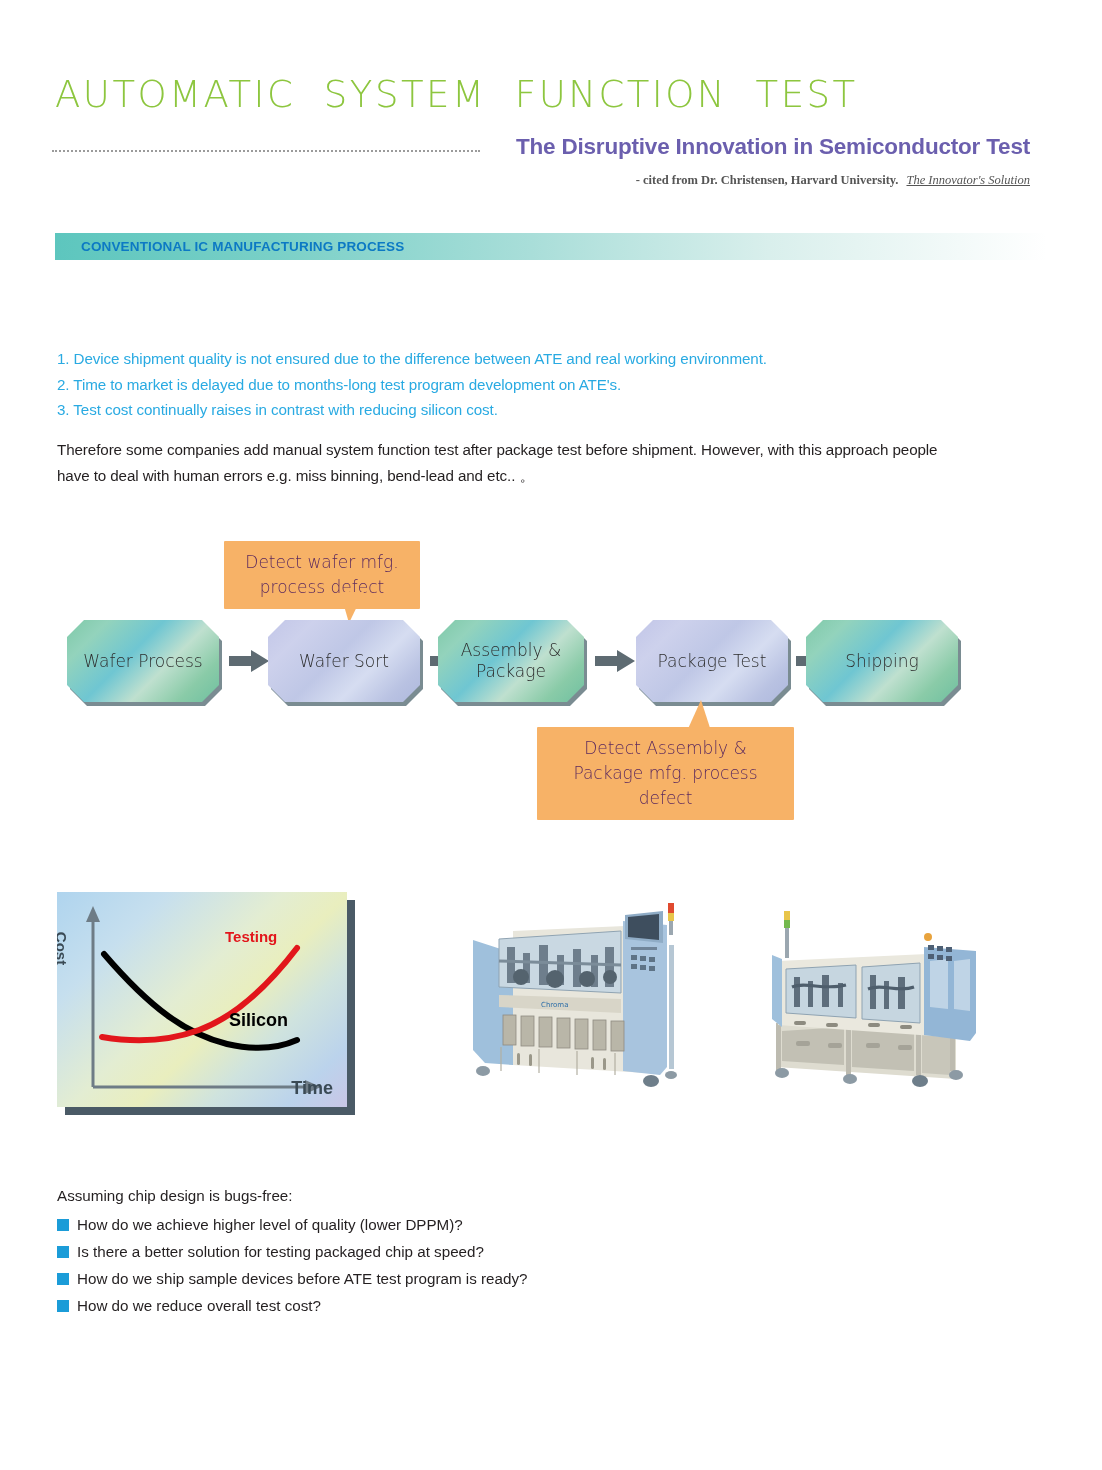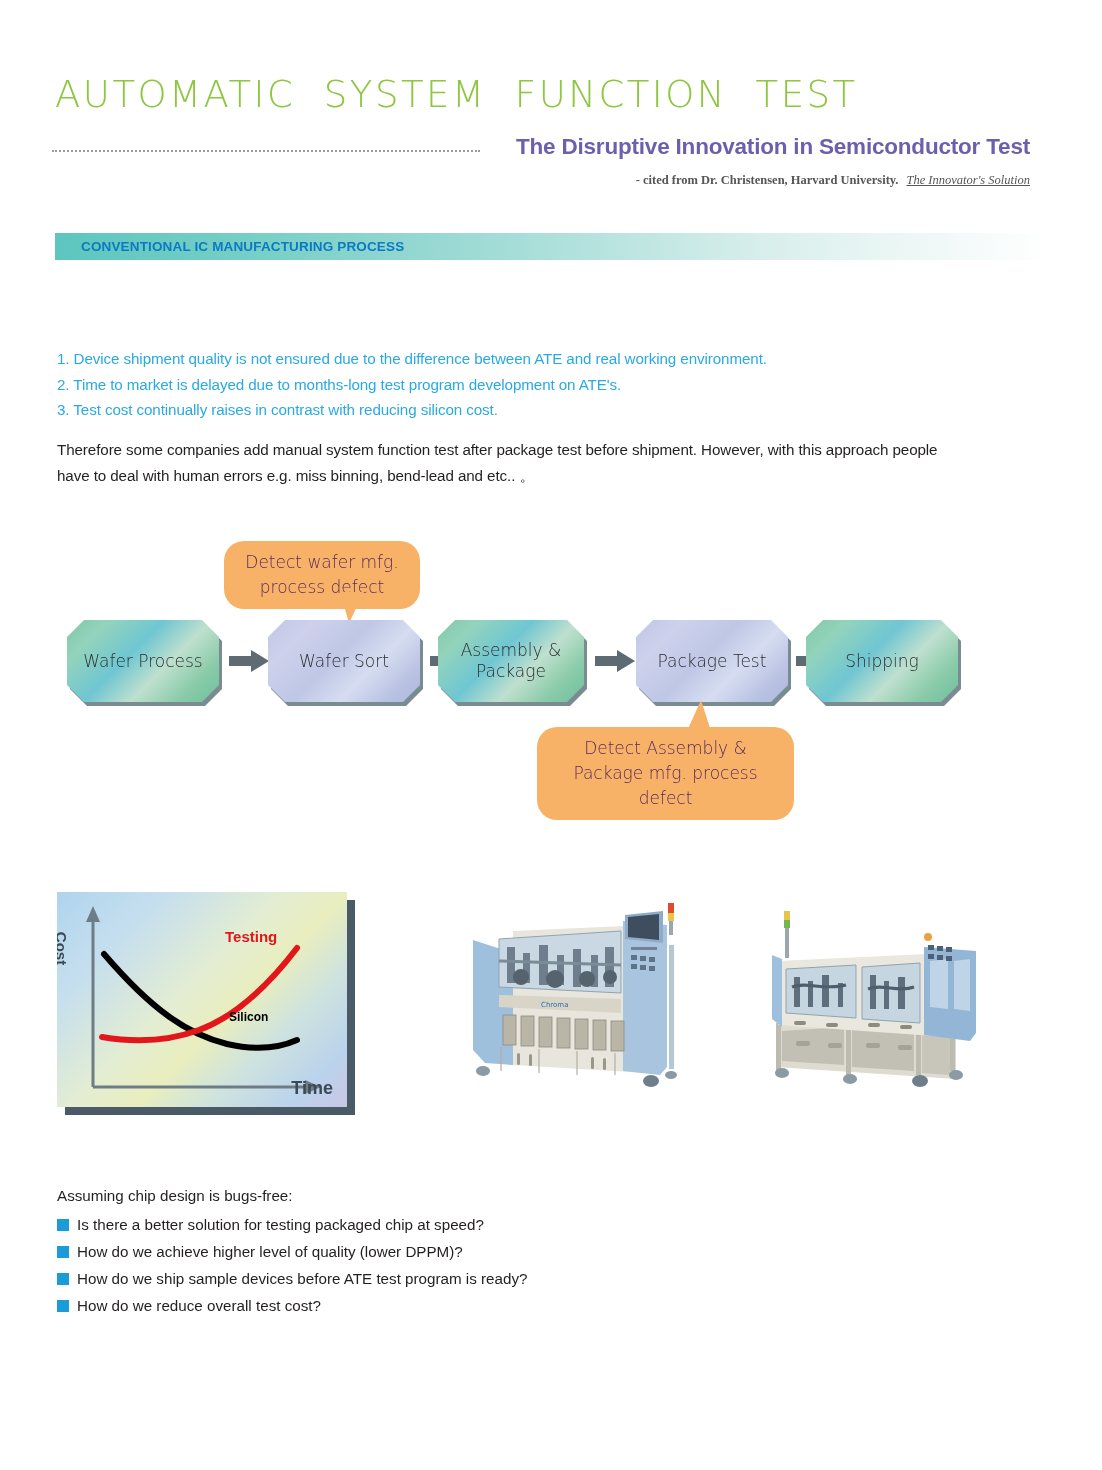--- a/index.html
+++ b/index.html
@@ -81,21 +81,21 @@
     clip-path: polygon(17px 0, 135px 0, 152px 17px, 152px 65px, 135px 82px, 17px 82px, 0 65px, 0 17px);
     background: #7A8C92;
   }
 
   .arrow {
     position: absolute; width: 40px; height: 22px;
   }
 
   .callout {
     position: absolute;
-    background: #F7B267; border-radius: 20px;
+    background: #F7B267; border-radius: 1px;
     color: #5C2A5E; font-size: 17px; line-height: 25px;
     text-align: center; padding: 9px 14px;
     font-family: "DejaVu Sans", sans-serif; font-weight: 300;
   }
   .callout-tail { position: absolute; width: 30px; height: 32px; }
 
   
   .chart-wrap { position: absolute; left: 57px; top: 892px; width: 298px; height: 223px; }
   .chart-shadow {
     position: absolute; left: 8px; top: 8px; width: 290px; height: 215px;
@@ -109,21 +109,21 @@
   .chart-axis-label {
     position: absolute; font-weight: 700; color: #3A4A55;
     font-family: "Liberation Sans", sans-serif;
   }
   #lbl-cost {
     left: -12px; top: 48px; font-size: 15px;
     transform: rotate(90deg); transform-origin: center;
   }
   #lbl-time { right: 14px; bottom: 8px; font-size: 18px; }
   #lbl-testing { left: 168px; top: 36px; font-size: 15px; color: #E2161B; }
-  #lbl-silicon { left: 172px; top: 118px; font-size: 12px; color: #000; }
+  #lbl-silicon { left: 172px; top: 118px; font-size: 18px; color: #000; }
 
   
   .photo { position: absolute; }
 
   
   #q-intro { position: absolute; left: 57px; top: 1187px; font-size: 15.2px; color: #231F20; }
   .q-list { position: absolute; left: 57px; top: 1211px; width: 900px; }
   .q-item {
     display: flex; align-items: flex-start;
     font-size: 15.2px; color: #231F20; line-height: 27px; margin-bottom: 0px;
@@ -380,25 +380,25 @@
     <ellipse cx="172" cy="186" rx="8" ry="6" fill="#6E7E8A"></ellipse>
     <ellipse cx="208" cy="180" rx="7" ry="5" fill="#8C9AA4"></ellipse>
   </svg>
 
 
   <div id="q-intro">Assuming chip design is bugs-free:</div>
 
   <div class="q-list">
     <div class="q-item">
       <span class="q-bullet"></span>
-      <span>Is there a better solution for testing packaged chip at speed?</span>
+      <span>How do we achieve higher level of quality (lower DPPM)?</span>
     </div>
     <div class="q-item">
       <span class="q-bullet"></span>
-      <span>How do we achieve higher level of quality (lower DPPM)?</span>
+      <span>Is there a better solution for testing packaged chip at speed?</span>
     </div>
     <div class="q-item">
       <span class="q-bullet"></span>
       <span>How do we ship sample devices before ATE test program is ready?</span>
     </div>
     <div class="q-item">
       <span class="q-bullet"></span>
       <span>How do we reduce overall test cost?</span>
     </div>
   </div>

